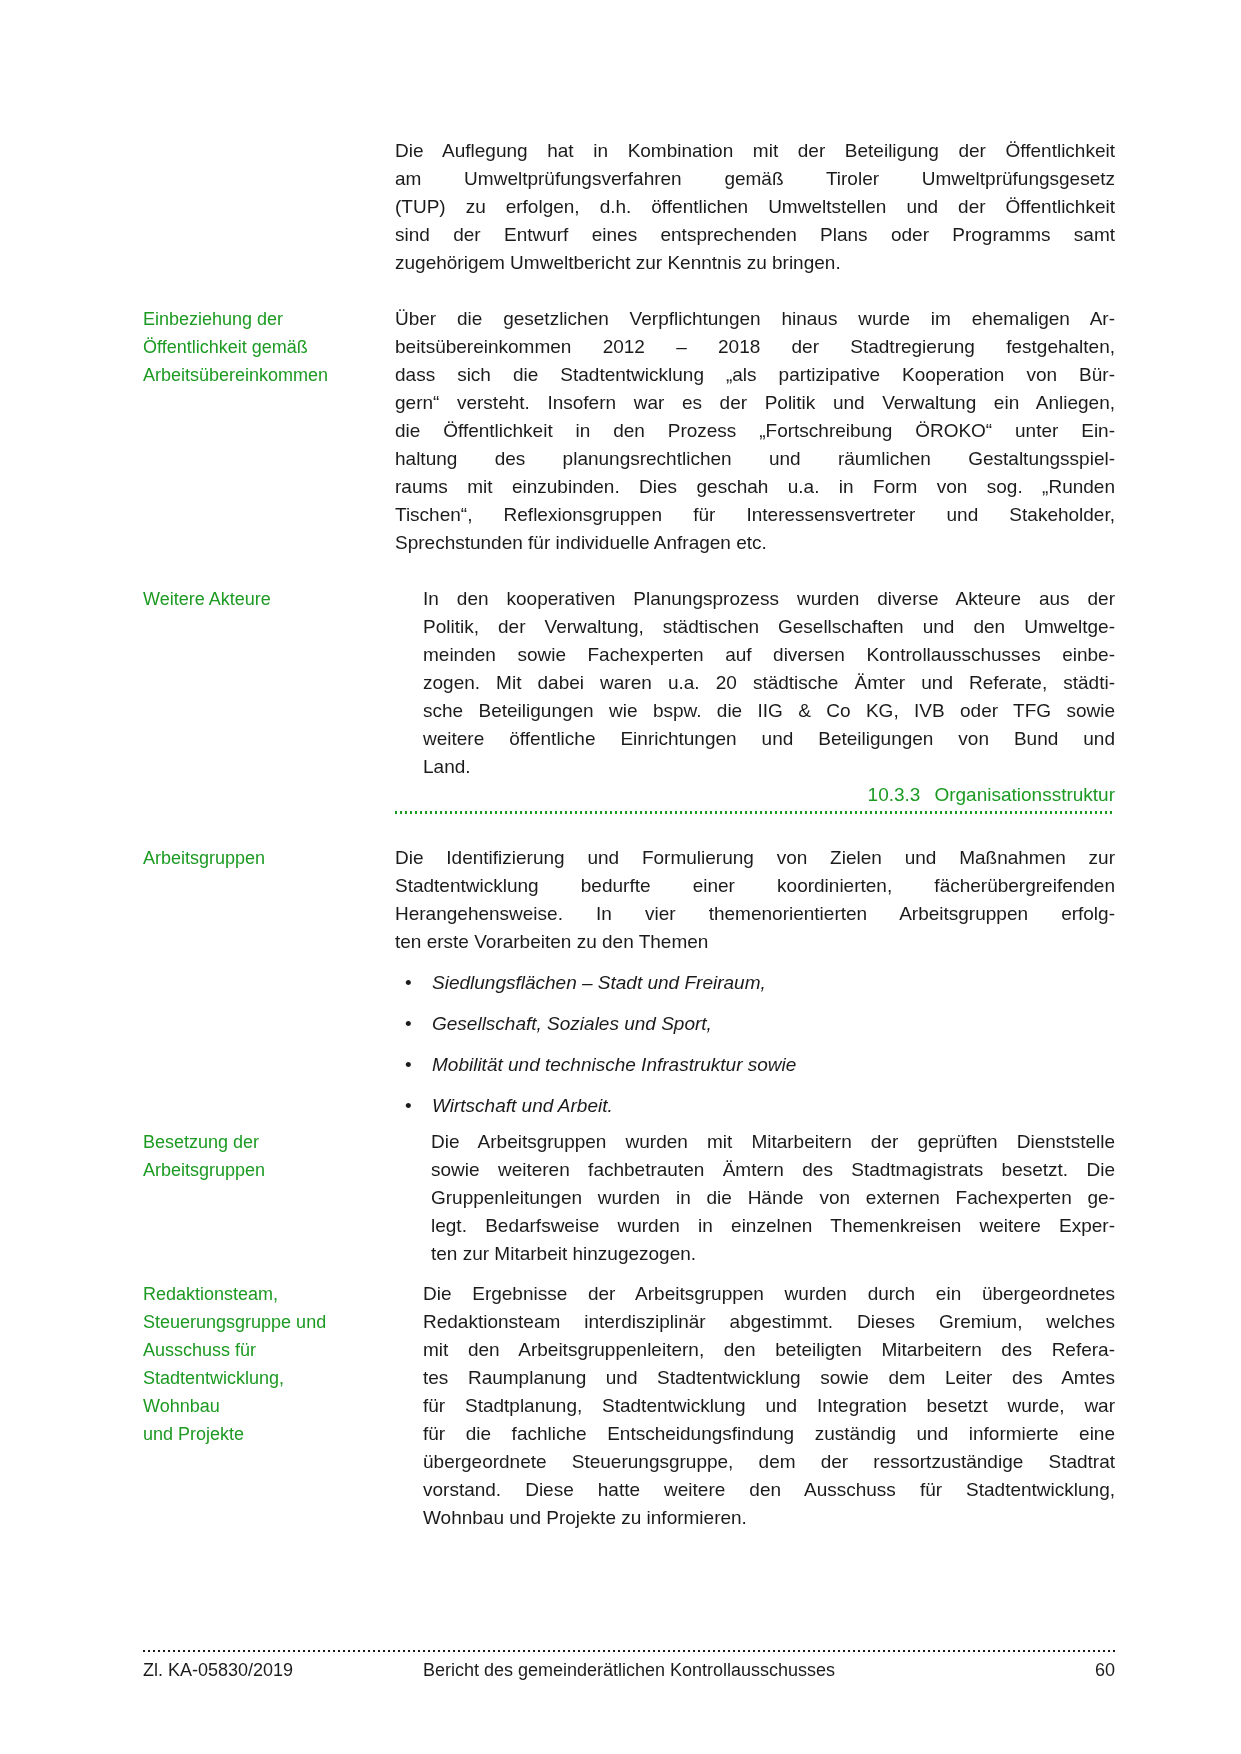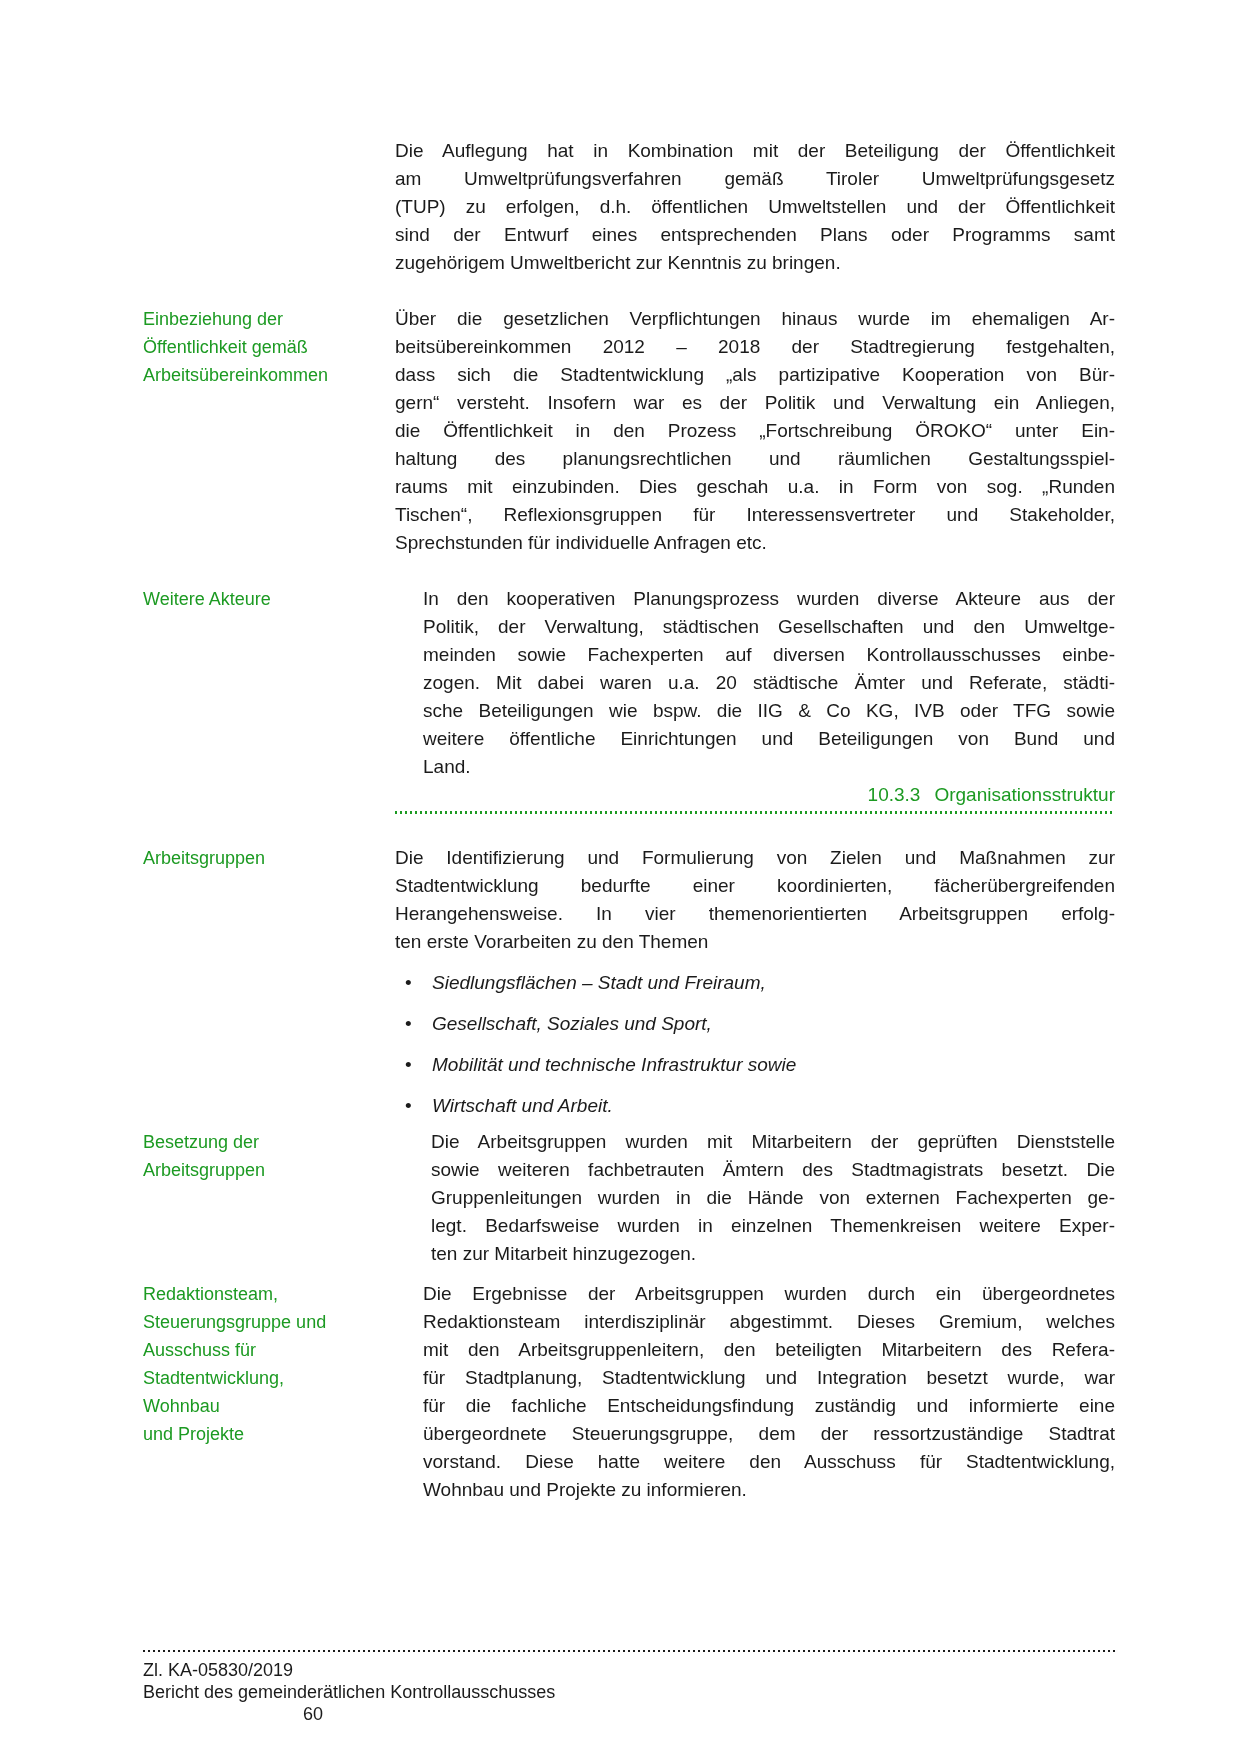--- a/index.html
+++ b/index.html
@@ -30,21 +30,21 @@
     background-repeat:repeat-x;background-size:auto 3px;}
   .sec-bullets{margin-bottom:8px;}
   .sec-tight{margin-bottom:12px;gap:36px;}
   .bullet-item{display:flex;margin-top:13px;}
   .bullet-dot{width:37px;box-sizing:border-box;padding-left:10px;flex:none;}
   .bullet-text{flex:1;font-style:italic;}
   .footer{position:absolute;left:143px;top:1650px;width:972px;font-size:18px;line-height:22px;}
   .footer-rule{height:2px;
     background-image:repeating-linear-gradient(to right,#1b1b1b 0 2px,transparent 2px 5px);
     background-repeat:repeat-x;}
-  .footer-row{display:flex;justify-content:space-between;align-items:baseline;margin-top:7px;flex-direction:column;}
+  .footer-row{display:flex;justify-content:space-between;align-items:baseline;margin-top:7px;}
   .footer-center{flex:1;text-align:center;}
   .footer-left{min-width:180px;text-align:left;}
   .footer-right{min-width:180px;text-align:right;}
 </style>
 </head>
 <body>
 
 <div class="page">
   <div class="content">
 
@@ -154,20 +154,21 @@
         <div>Steuerungsgruppe und</div>
         <div>Ausschuss für</div>
         <div>Stadtentwicklung,</div>
         <div>Wohnbau</div>
         <div>und Projekte</div>
       </div>
       <div class="bodycol">
         <div class="ln">Die Ergebnisse der Arbeitsgruppen wurden durch ein übergeordnetes</div>
         <div class="ln">Redaktionsteam interdisziplinär abgestimmt. Dieses Gremium, welches</div>
         <div class="ln">mit den Arbeitsgruppenleitern, den beteiligten Mitarbeitern des Refera-</div>
+        <div class="ln">tes Raumplanung und Stadtentwicklung sowie dem Leiter des Amtes</div>
         <div class="ln">für Stadtplanung, Stadtentwicklung und Integration besetzt wurde, war</div>
         <div class="ln">für die fachliche Entscheidungsfindung zuständig und informierte eine</div>
         <div class="ln">übergeordnete Steuerungsgruppe, dem der ressortzuständige Stadtrat</div>
         <div class="ln">vorstand. Diese hatte weitere den Ausschuss für Stadtentwicklung,</div>
         <div class="ln last">Wohnbau und Projekte zu informieren.</div>
       </div>
     </div>
 
   </div>
 

